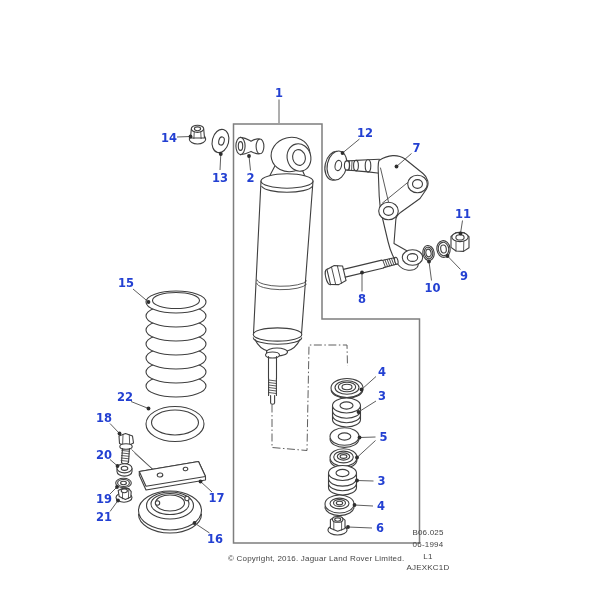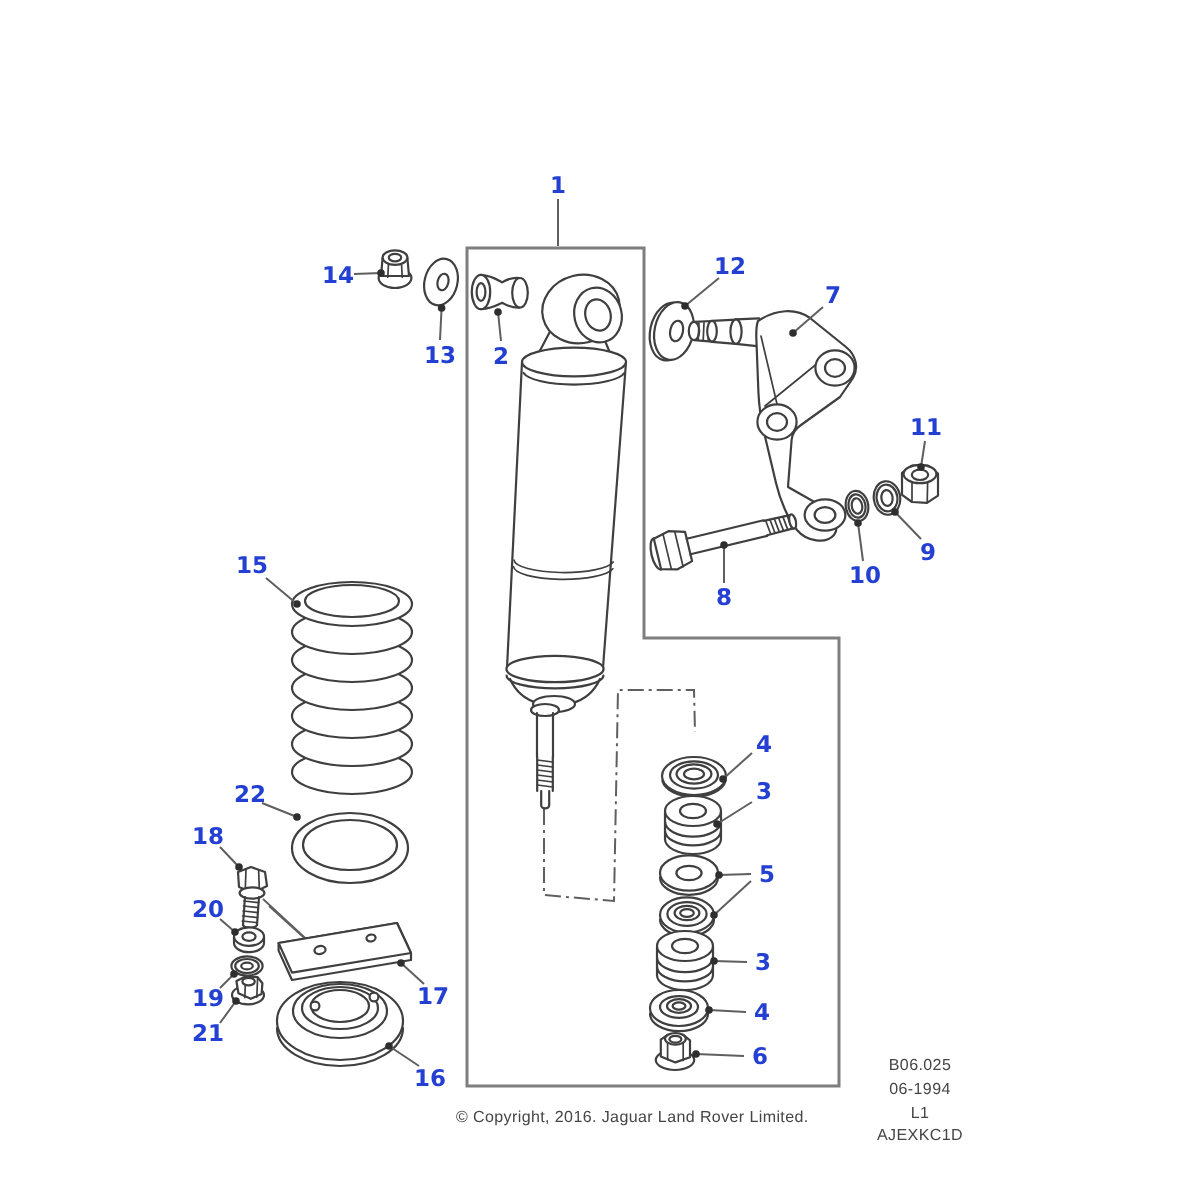--- a/index.html
+++ b/index.html
@@ -9,21 +9,21 @@
   .p{fill:#fff;stroke:var(--art,#3f3f3f);stroke-width:1.1;stroke-linejoin:round}
   .l{fill:none;stroke:var(--art,#3f3f3f);stroke-width:1.1;stroke-linecap:round;stroke-linejoin:round}
   .thin{stroke-width:.85}
   .box{fill:none;stroke:var(--box,#7e7e7e);stroke-width:1.5}
   .cl{fill:none;stroke:var(--leader,#6a6a6a);stroke-width:1;stroke-dasharray:8 2.5 1.5 2.5}
   .al{fill:none;stroke:var(--leader,#6a6a6a);stroke-width:.9}
   .leader{stroke:var(--leader,#5f5f5f);stroke-width:1;fill:none}
   .dot{fill:#2e2e2e}
   .callout{fill:var(--label,#2340d2);font-family:"DejaVu Sans","Liberation Sans",sans-serif;
            font-size:11.5px;font-weight:bold;text-anchor:middle}
-  .stamp{position:absolute;left:408px;top:527px;width:104px;text-align:center;
+  .stamp{position:absolute;left:376px;top:527px;width:104px;text-align:center;
          font-size:8px;line-height:11.8px;color:var(--text,#454545);letter-spacing:.2px}
   .copyright{position:absolute;left:228px;top:554px;font-size:8px;
              color:var(--text,#454545);letter-spacing:.2px}
 </style>
 </head>
 <body>
 
 <svg id="art" width="600" height="600" viewBox="0 0 600 600">
 
   <path class="box" d="M233.5,124 L322,124 L322,319 L419.5,319 L419.5,543 L233.5,543 Z"></path>

